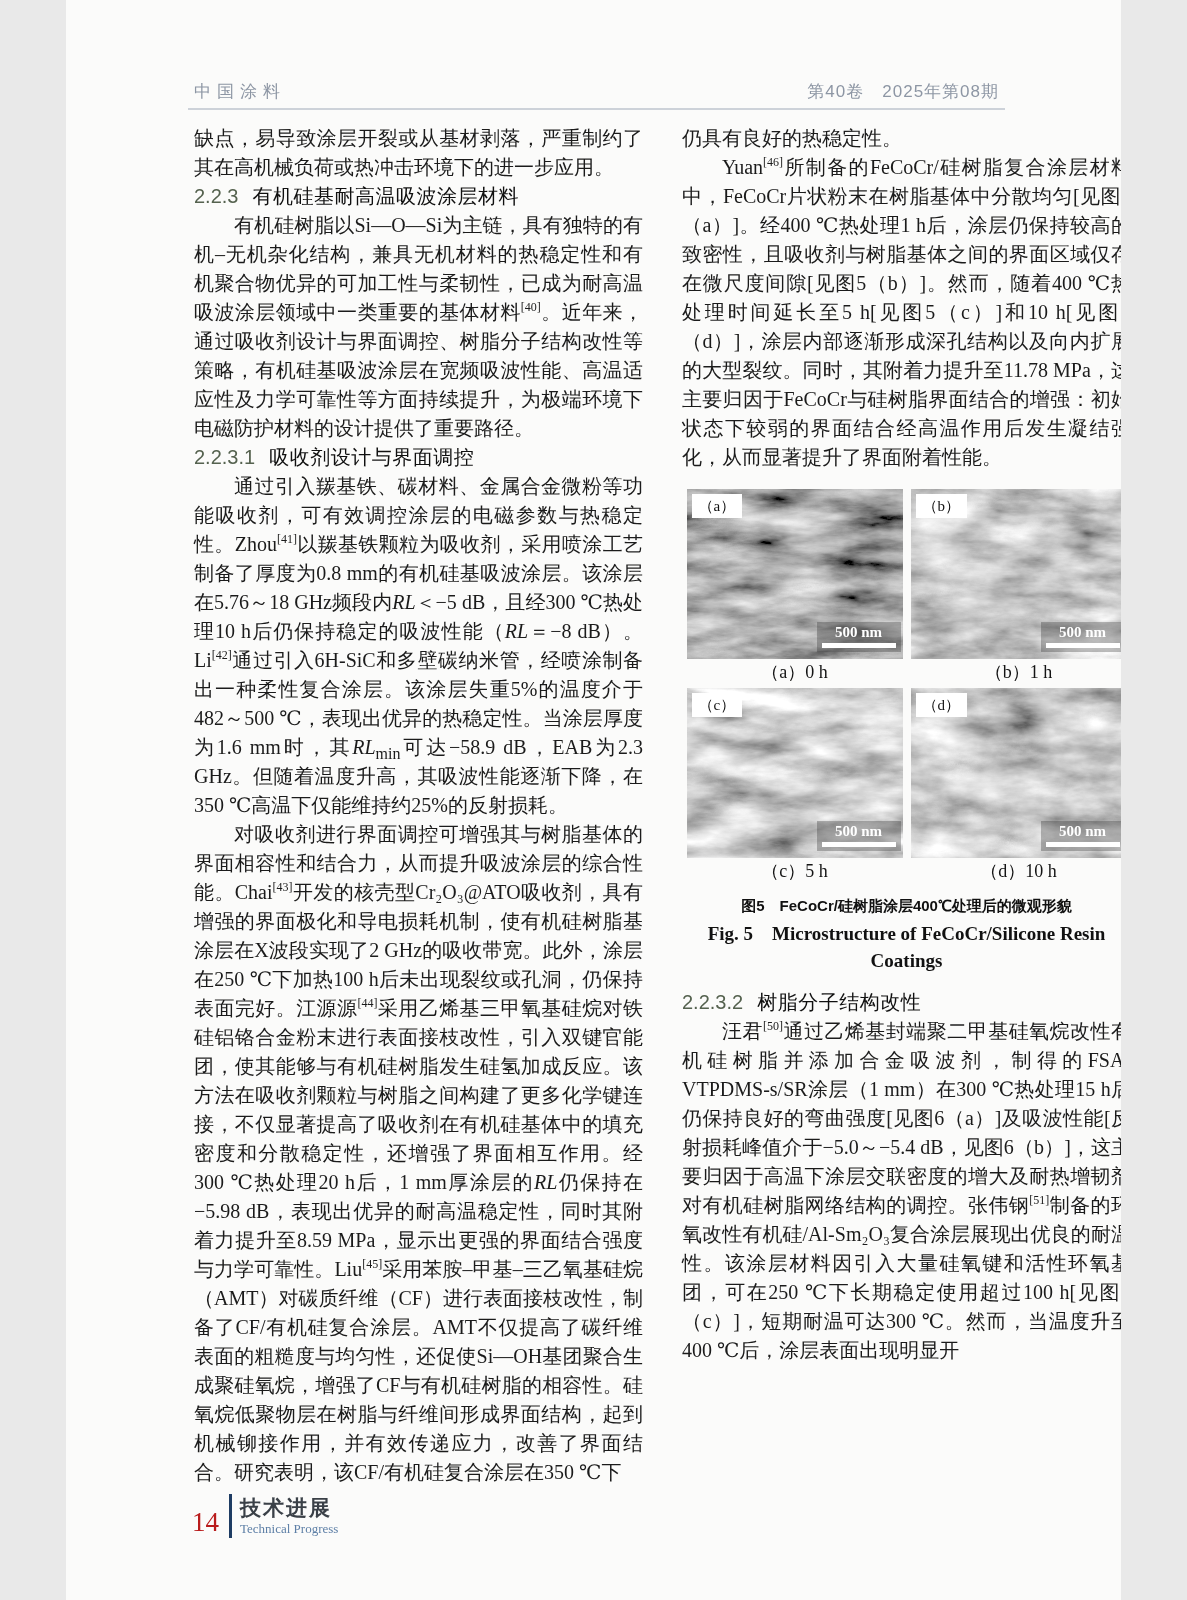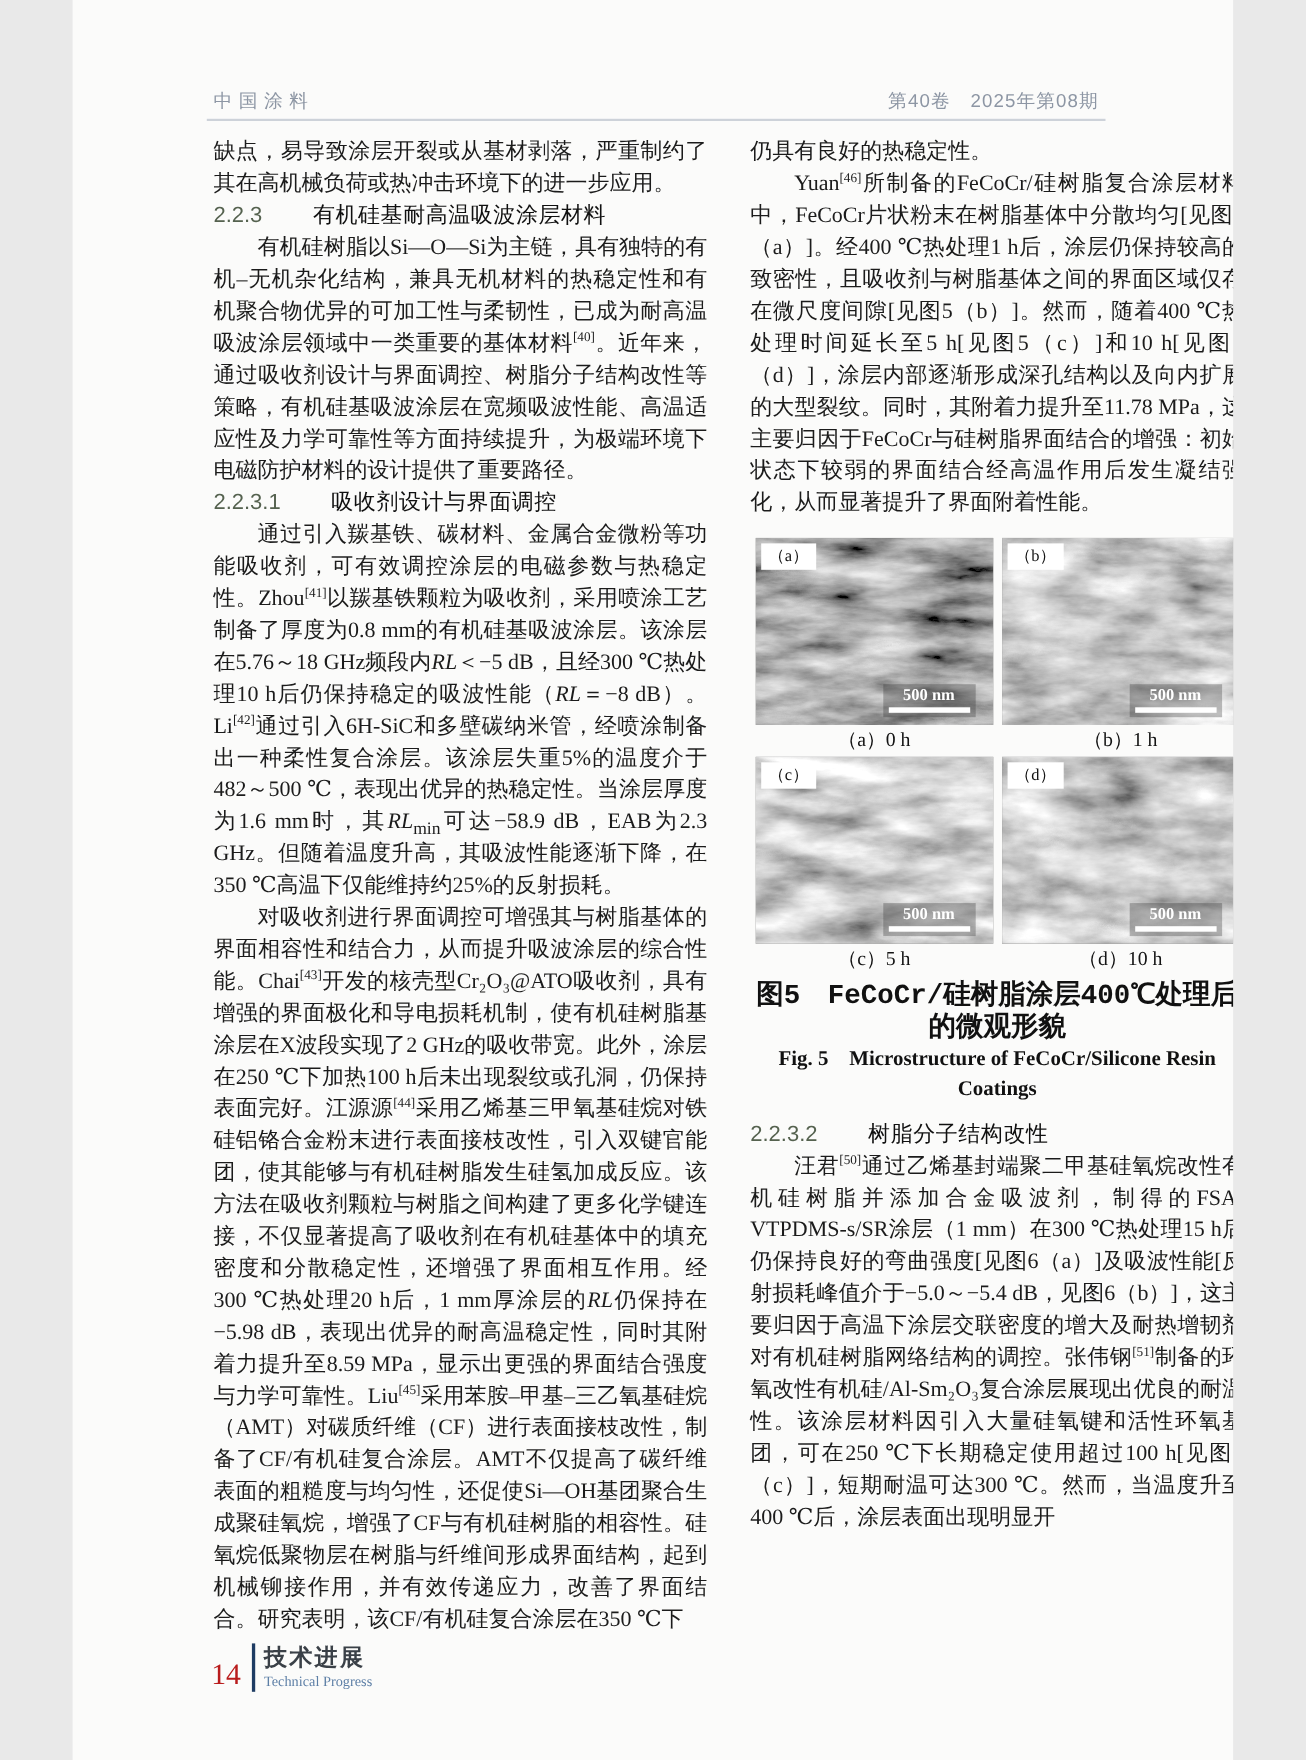--- a/index.html
+++ b/index.html
@@ -18,39 +18,39 @@
   
   .columns{position:absolute;top:124px;left:128px;width:937px;display:flex;gap:39px;}
   .col{width:449px;font-size:20px;line-height:29px;text-align:justify;color:#1b1b1b;}
   .col p.para{margin:0;}
   .ind{text-indent:2em;}
   sup{font-size:12px;line-height:0;vertical-align:super;}
   sub{font-size:16px;line-height:0;}
   .sec-h{margin:0;font-size:20px;line-height:29px;font-weight:500;
          font-family:"Liberation Sans","DejaVu Sans",sans-serif;text-align:left;}
   .h-num{color:#55624f;margin-right:14px;}
-  .h-title{color:#101010;letter-spacing:0.5px;margin-left:32px;}
+  .h-title{color:#101010;letter-spacing:0.5px;}
 
   
   .fig{margin:0;padding:0;}
   .fig-grid{display:grid;grid-template-columns:216px 216px;column-gap:8px;
             justify-content:center;margin-top:17px;}
   .panel{position:relative;width:216px;height:170px;background:#8a8a8a;overflow:hidden;}
   .panel svg{display:block;width:216px;height:170px;}
   .p-label{position:absolute;top:5px;left:5px;background:#ffffff;color:#111;
            font-size:15px;line-height:24px;padding:0 7px;}
-  .p-scale{position:absolute;right:16px;bottom:7px;padding:2px 5px 4px;
+  .p-scale{position:absolute;right:2px;bottom:7px;padding:2px 5px 4px;
            background:rgba(40,40,40,0.30);text-align:center;}
   .p-scale-text{display:block;color:#fff;font-weight:700;font-size:15px;line-height:17px;}
   .p-scale-bar{display:block;width:74px;height:5px;background:#fff;margin:2px auto 0;}
   .p-cap{text-align:center;font-size:18px;line-height:27px;height:29px;color:#141414;
          text-align:center;}
   .figcap{margin-top:4px;text-align:center;}
-  .cap-cn{font-family:Liberation Mono, monospace;font-weight:700;
-          font-size:25px;line-height:29px;color:#111;}
+  .cap-cn{font-family:Liberation Sans, sans-serif;font-weight:700;
+          font-size:15px;line-height:29px;color:#111;}
   .cap-en{font-weight:700;font-size:19px;line-height:27px;color:#111;}
   .after-fig{margin-top:14px;}
 
   
   .page-footer{position:absolute;left:126px;top:1494px;display:flex;align-items:center;}
   .pg-num{font-size:27px;color:#b91c1c;padding-top:12px;margin-right:10px;}
   .ftr-bar{width:3px;height:44px;background:#1e3c63;margin-right:8px;}
   .ftr-cn{font-family:"Liberation Sans","DejaVu Sans",sans-serif;font-weight:700;
           font-size:21px;line-height:24px;color:#3a4047;letter-spacing:2px;}
   .ftr-en{font-size:13px;line-height:17px;color:#5d7fa6;}

